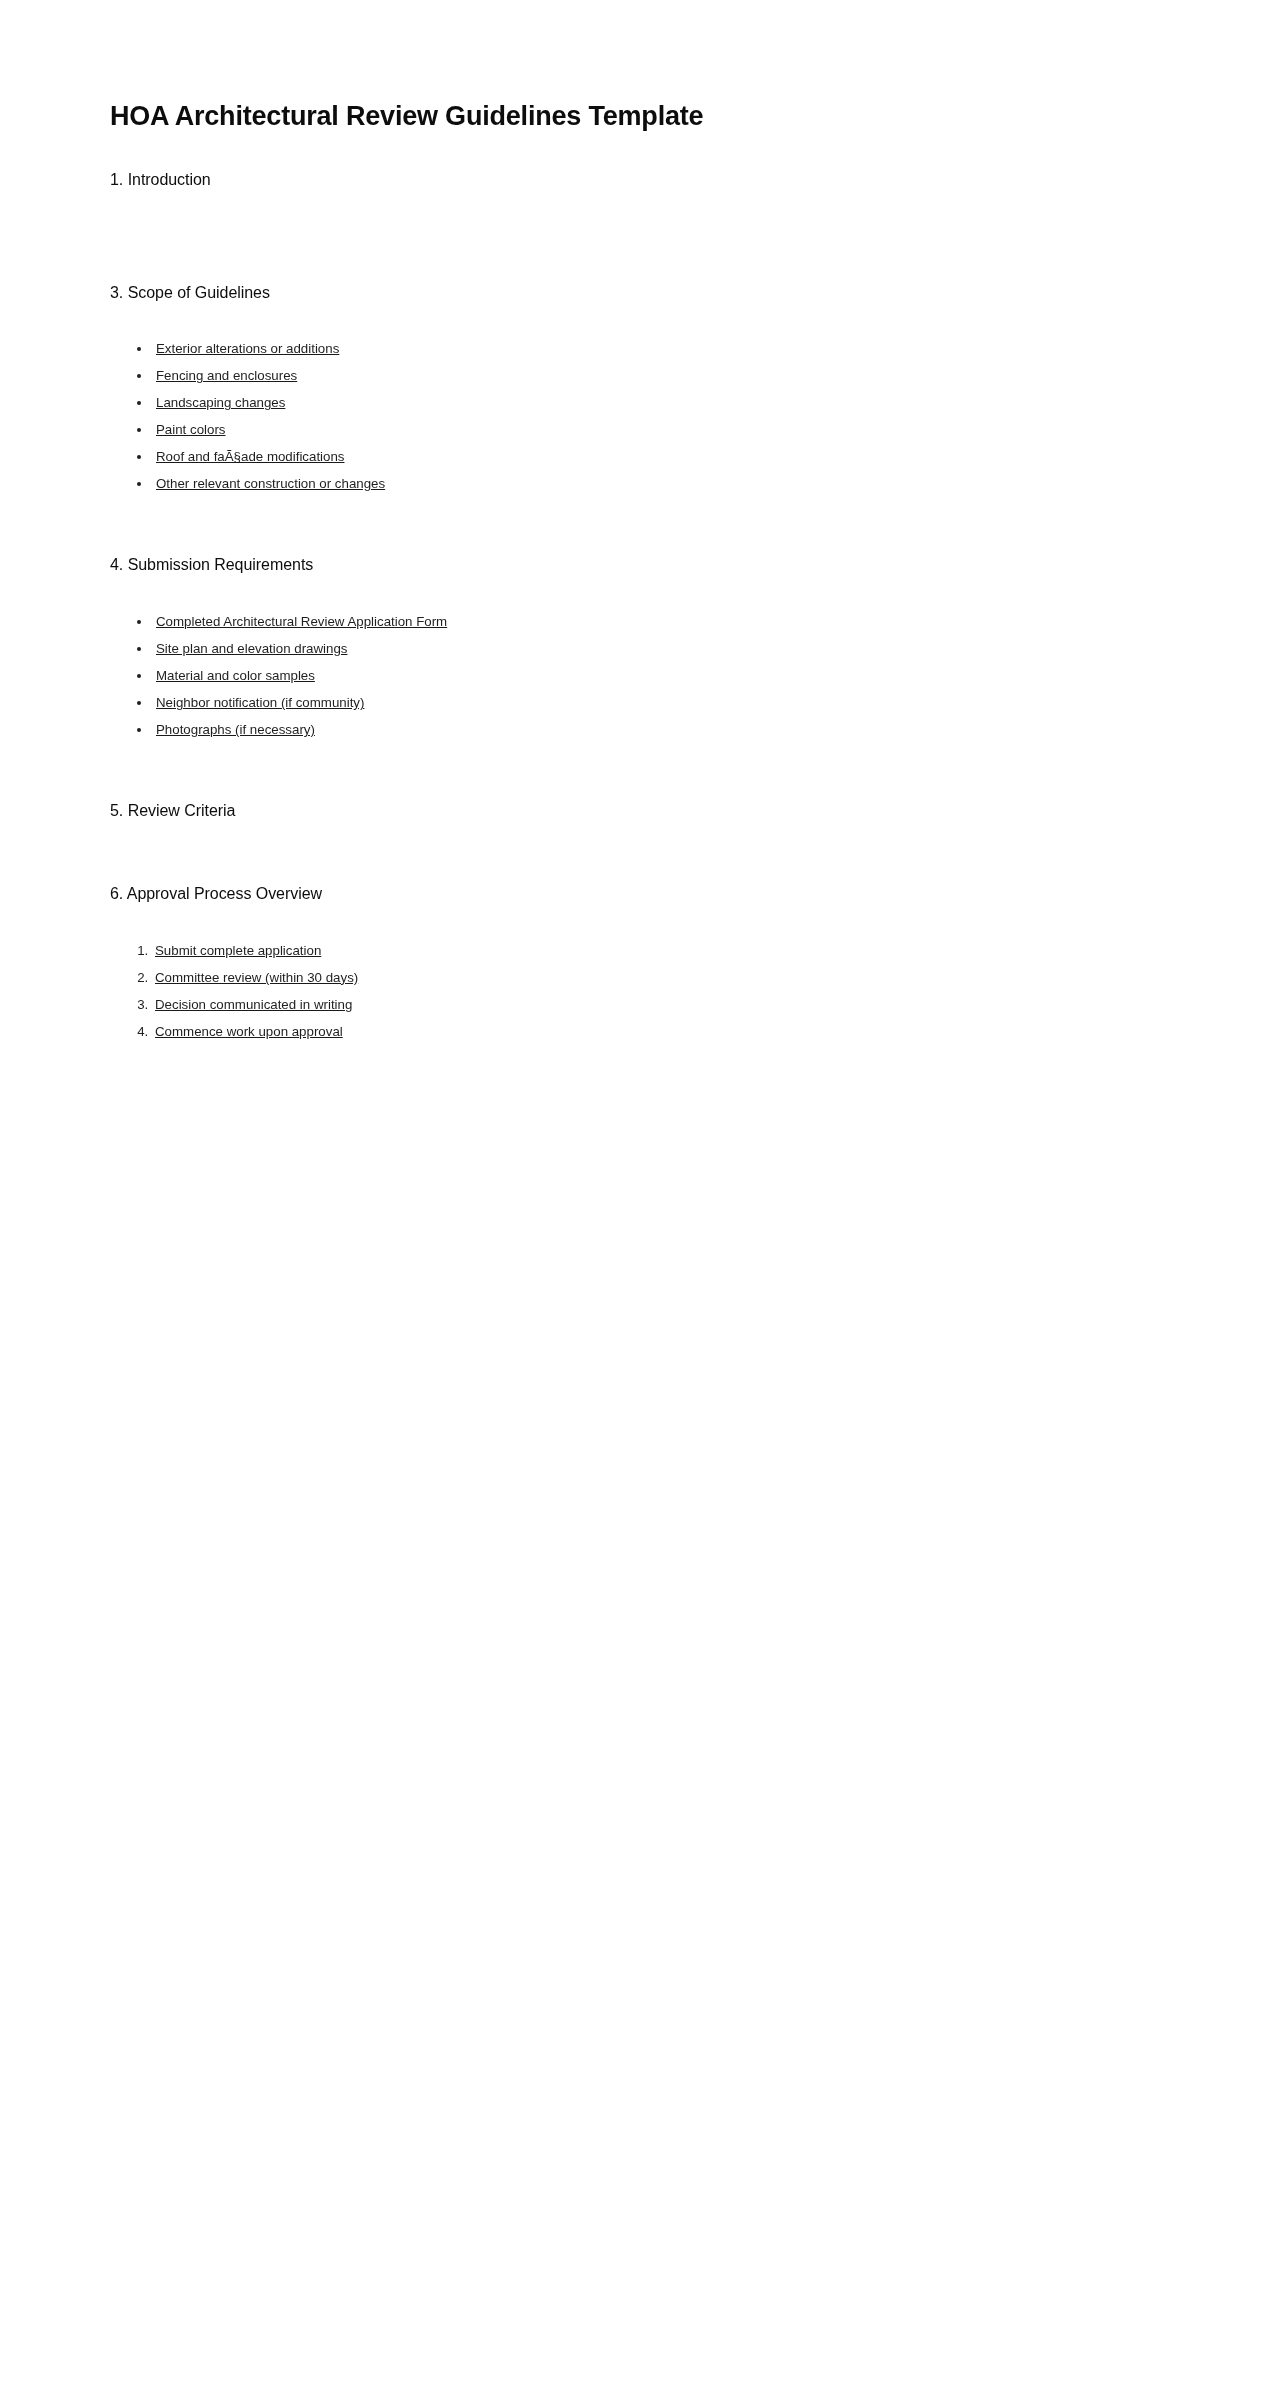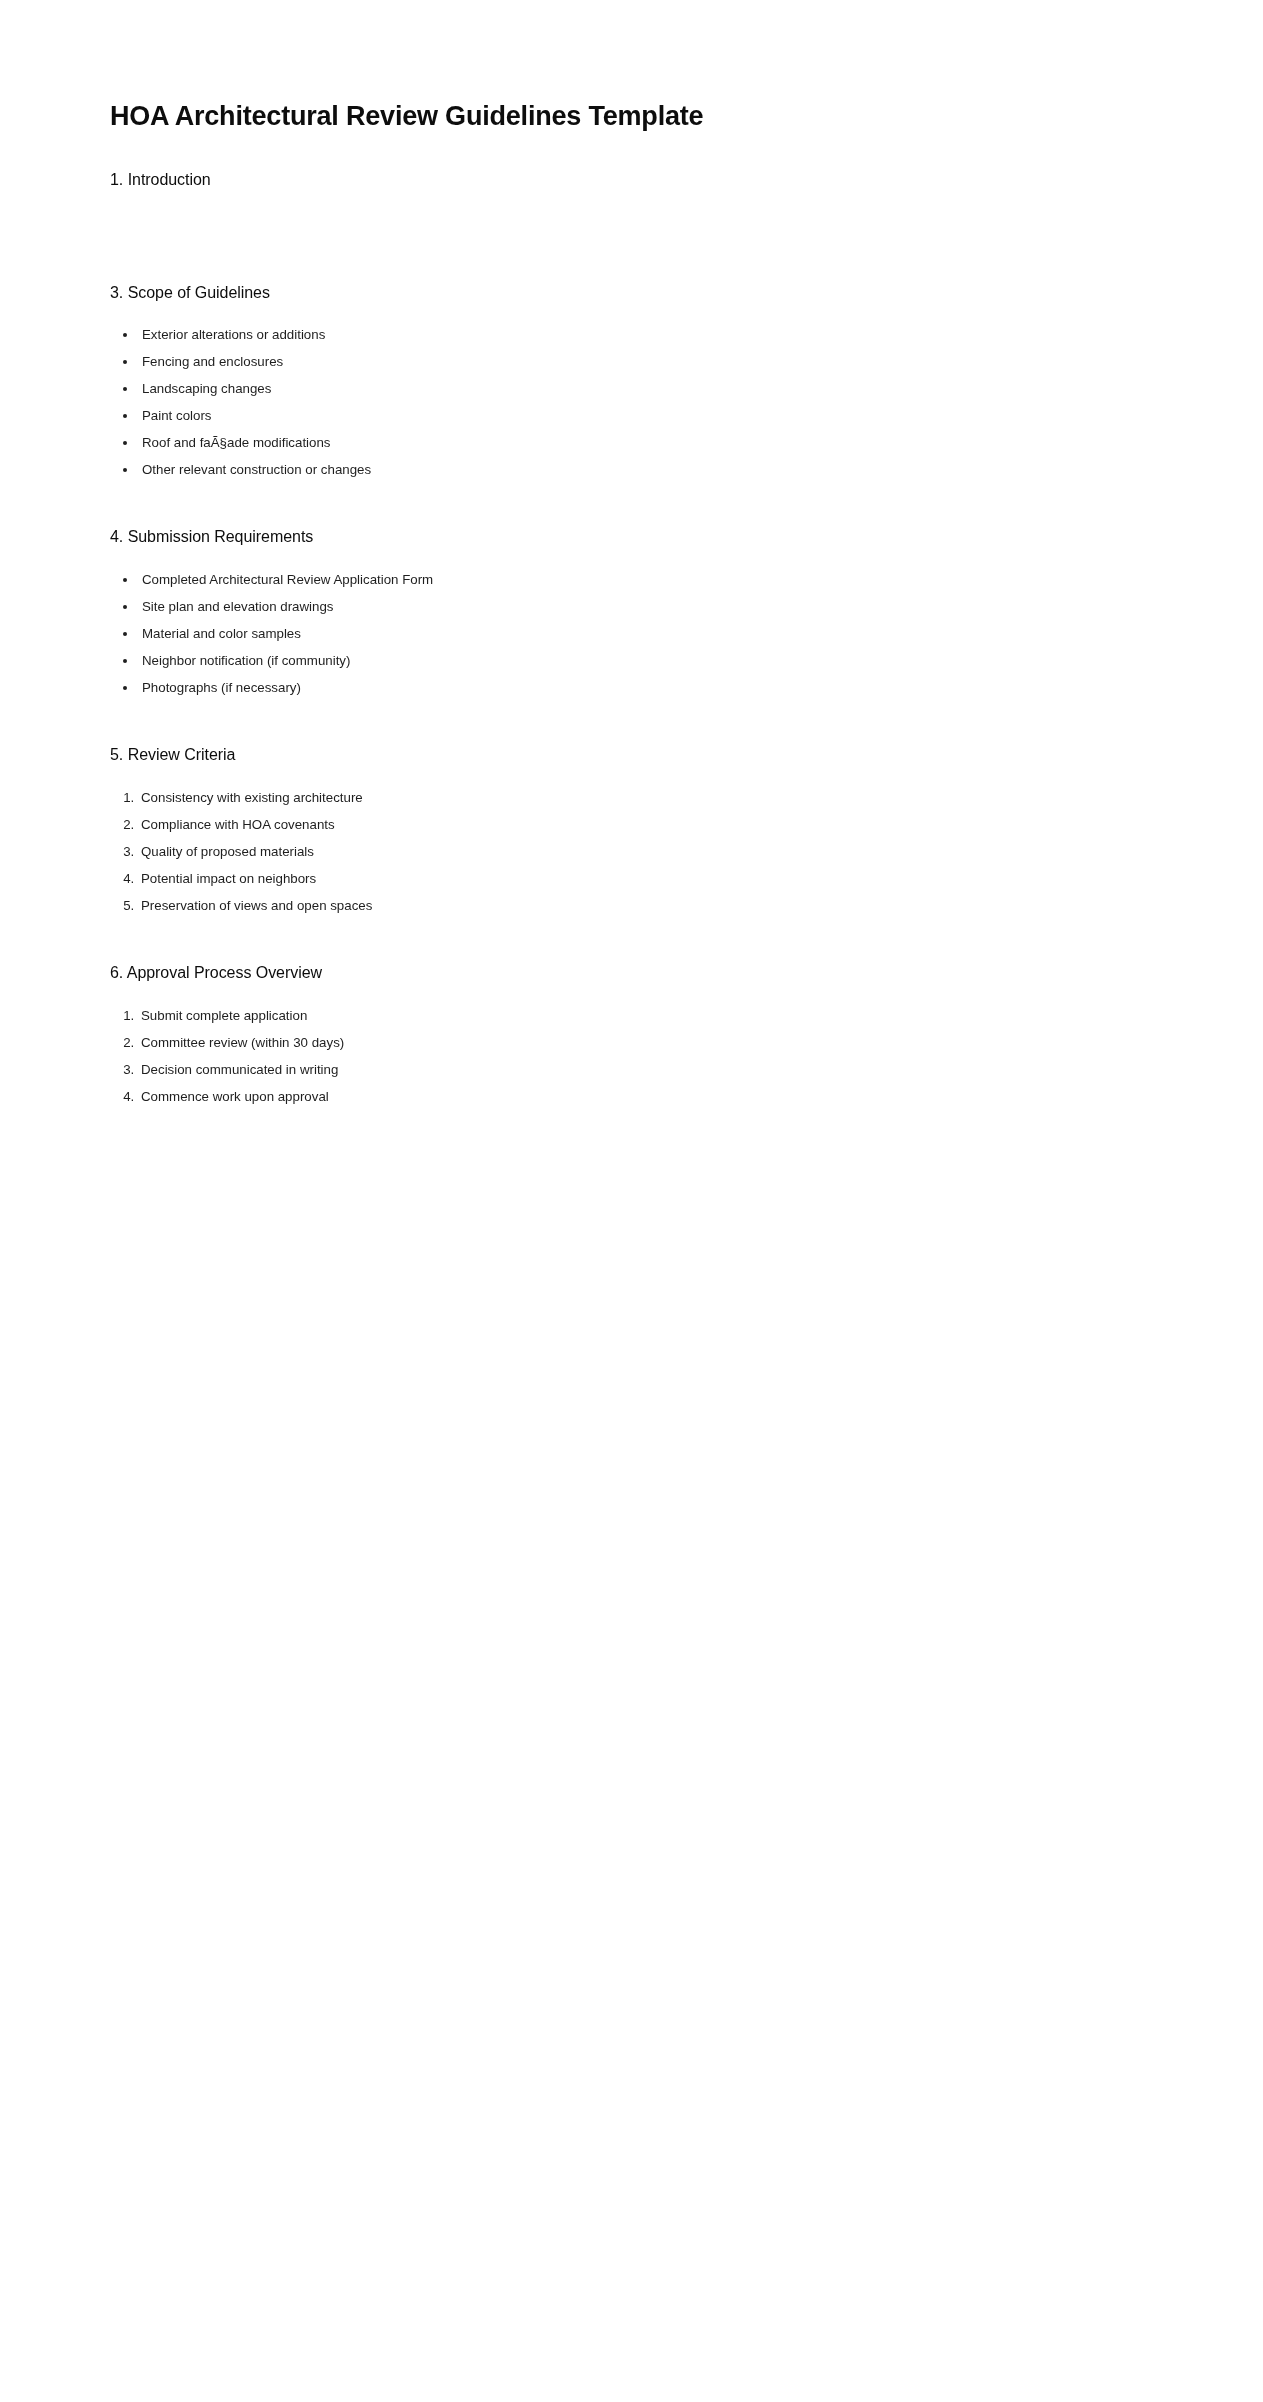--- a/index.html
+++ b/index.html
@@ -69,23 +69,24 @@
     line-height: 30px;
     color: #1f1f1f;
     margin: 0;
     padding: 0;
     max-width: 1006px;
   }
 
   
   ul.bullets,
   ol.numbers {
-    margin: 0;
+    margin: 14px;
     padding: 0 0 0 28px;
     list-style-position: outside;
+    text-decoration: underline;
   }
   ul.bullets { list-style-type: disc; }
   ol.numbers { list-style-type: decimal; }
 
   ul.bullets > li,
   ol.numbers > li {
     font-size: 13.3px;
     line-height: 27px;
     color: #1f1f1f;
     margin: 0;
@@ -141,27 +142,20 @@
         <li>Neighbor notification (if community)</li>
         <li>Photographs (if necessary)</li>
       </ul>
     </section>
 
     <div class="sp-list-to-heading"></div>
 
     <section class="section">
       <h2 class="section-heading">5. Review Criteria</h2>
       <div class="sp-heading-to-body"></div>
-      <ol class="numbers">
-        <li>Consistency with existing architecture</li>
-        <li>Compliance with HOA covenants</li>
-        <li>Quality of proposed materials</li>
-        <li>Potential impact on neighbors</li>
-        <li>Preservation of views and open spaces</li>
-      </ol>
     </section>
 
     <div class="sp-list-to-heading"></div>
 
     <section class="section">
       <h2 class="section-heading">6. Approval Process Overview</h2>
       <div class="sp-heading-to-body"></div>
       <ol class="numbers">
         <li>Submit complete application</li>
         <li>Committee review (within 30 days)</li>

